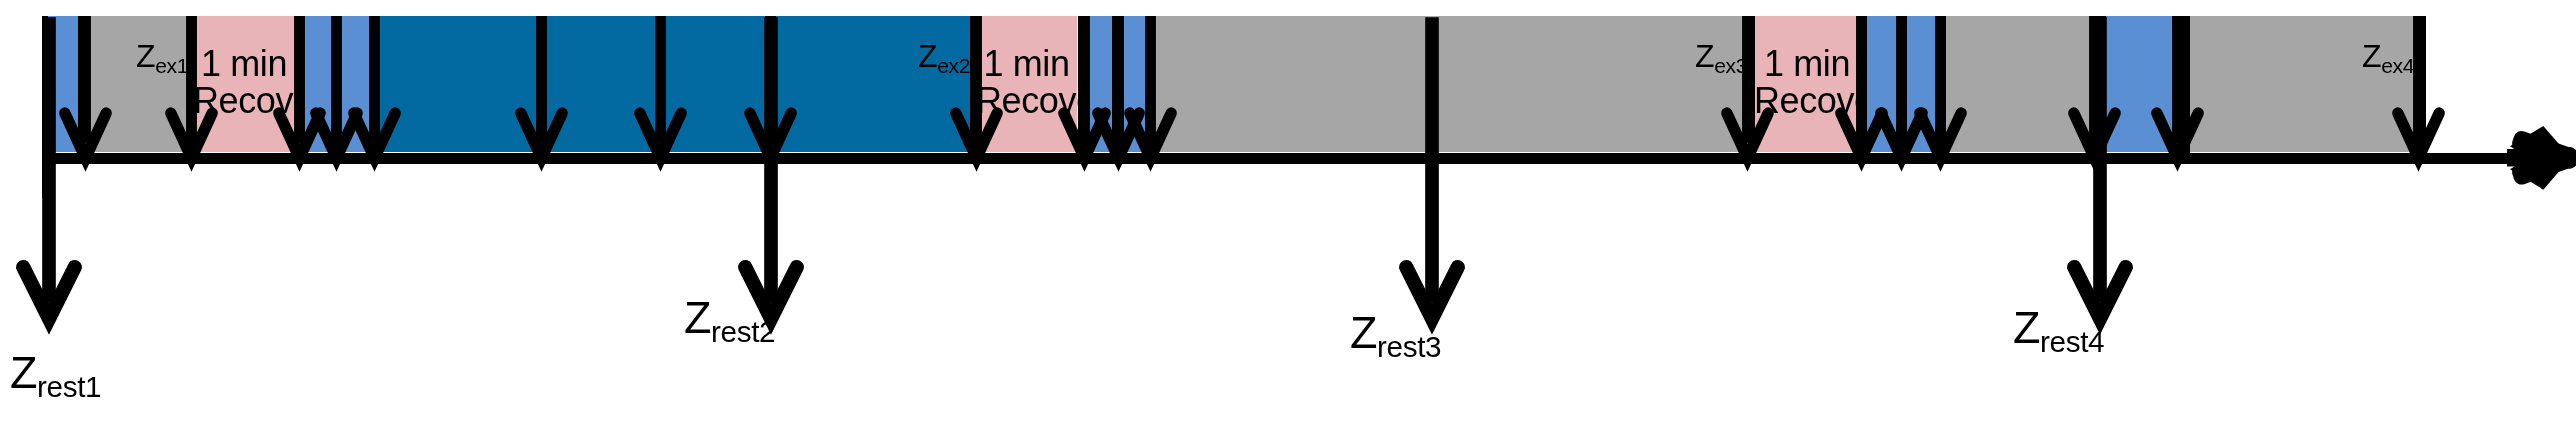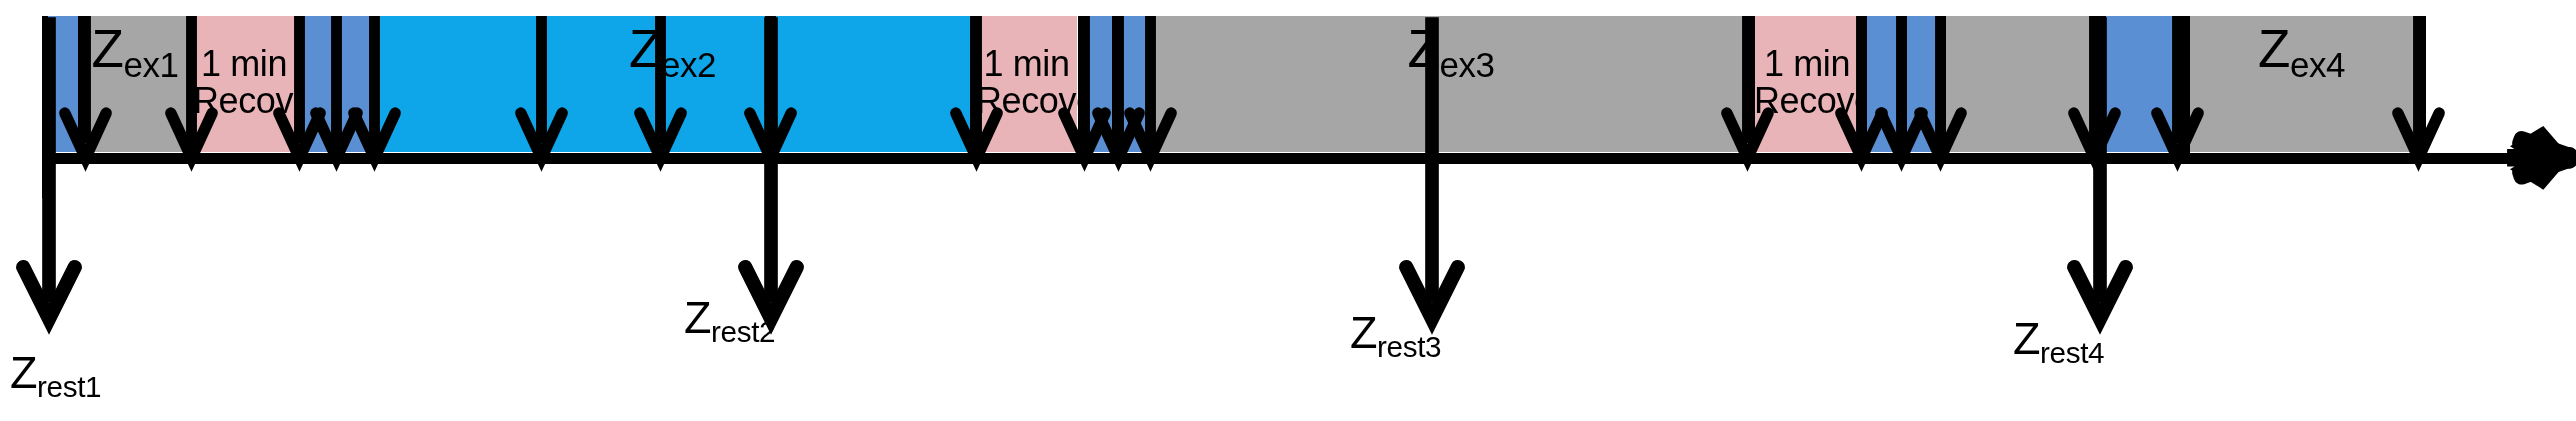--- a/index.html
+++ b/index.html
@@ -32,22 +32,23 @@
   .band-label {
     position: absolute;
     width: 100%;
     text-align: center;
     color: #000000;
     line-height: 1.02;
     letter-spacing: -0.4px;
     white-space: nowrap;
   }
   .band-label.one-line {
-    top: 6px;
-    font-size: 53px;
+    top: 24px;
+    font-size: 32px;
+    text-align: right;
   }
   .band-label.two-line {
     top: 10px;
     font-size: 36px;
     margin-top: 20px;
   }
   .sub {
     font-size: 0.66em;
     vertical-align: -0.30em;
     letter-spacing: -0.4px;
@@ -86,21 +87,21 @@
         <div class="band-label one-line"><span>Z</span><span class="sub">ex1</span></div>
       </div>
       <div class="band" style="left: 193px; width: 102px; background: rgb(232, 180, 184);">
         <div class="band-label two-line">
           <div>1 min</div>
           <div>Recovery</div>
         </div>
       </div>
       <div class="band" style="left: 299px; width: 33px; background: rgb(91, 143, 212);"></div>
       <div class="band" style="left: 337px; width: 35px; background: rgb(91, 143, 212);"></div>
-      <div class="band" style="left: 375px; width: 595px; background: #0ea5e9;">
+      <div class="band" style="left: 375px; width: 595px; background: #0369a1;">
         <div class="band-label one-line"><span>Z</span><span class="sub">ex2</span></div>
       </div>
       <div class="band" style="left: 976px; width: 101px; background: rgb(232, 180, 184);">
         <div class="band-label two-line">
           <div>1 min</div>
           <div>Recovery</div>
         </div>
       </div>
       <div class="band" style="left: 1084px; width: 28px; background: rgb(91, 143, 212);"></div>
       <div class="band" style="left: 1119px; width: 30px; background: rgb(91, 143, 212);"></div>
@@ -295,17 +296,17 @@
           <rect x="29.5" y="0" width="19" height="396.96" fill="#000000"></rect>
           <path d="M 3.1199999999999974 348 L 39 420 L 74.88 348" fill="none" stroke="#000000" stroke-width="19.95" stroke-linecap="round" stroke-linejoin="miter"></path>
         </svg>
       </div>
     </div>
 
   <div id="rest-labels-layer">
       <div class="rest-label" style="left: 10px; top: 307px; margin-top: 40px;"><span>Z</span><span class="sub">rest1</span></div>
       <div class="rest-label" style="left: 684px; top: 292px;"><span>Z</span><span class="sub">rest2</span></div>
       <div class="rest-label" style="left: 1350px; top: 307px;"><span>Z</span><span class="sub">rest3</span></div>
-      <div class="rest-label" style="left: 2013px; top: 313px;"><span>Z</span><span class="sub">rest4</span></div>
+      <div class="rest-label" style="left: 2013px; top: 302px;"><span>Z</span><span class="sub">rest4</span></div>
     </div>
 
 </div>
 
 
 </body></html>

